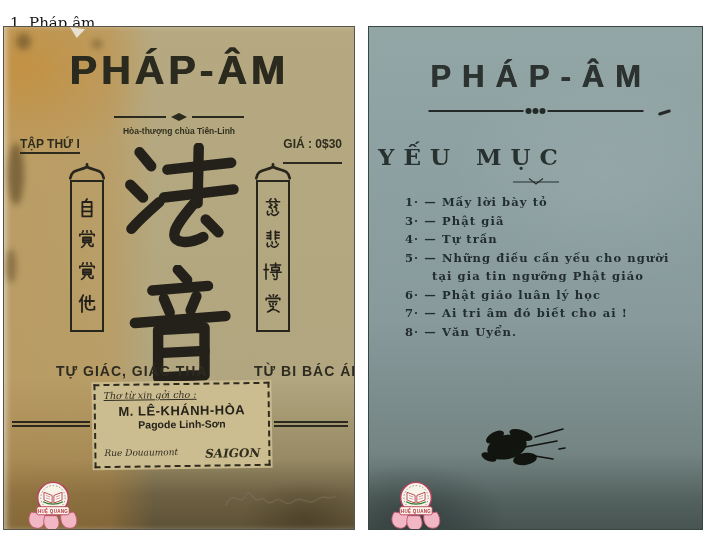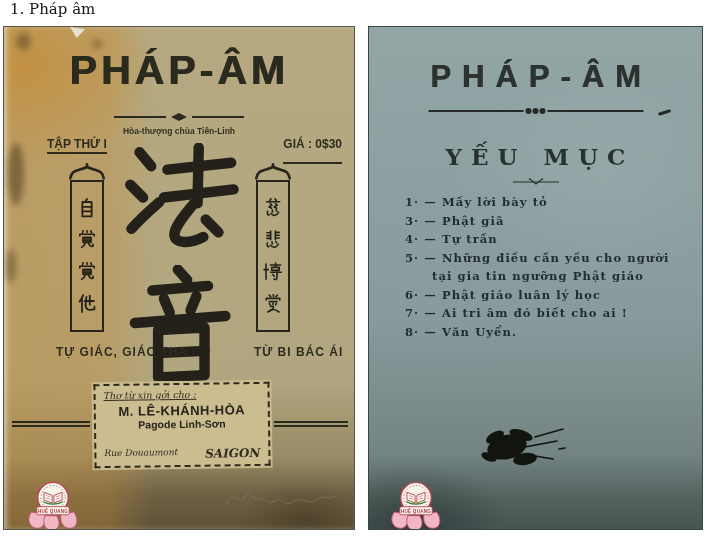--- a/index.html
+++ b/index.html
@@ -1,20 +1,20 @@
 <!DOCTYPE html>
 <html><head>
 <meta charset="utf-8">
 <style>
   html,body{margin:0;padding:0;}
   body{
     width:710px;height:553px;position:relative;background:#ffffff;overflow:hidden;
     font-family:"DejaVu Serif","Liberation Serif",serif;
   }
-  .caption{position:absolute;left:10px;top:0;font-size:15px;color:#141414;}
+  .caption{position:absolute;left:10px;top:14px;font-size:15px;color:#141414;}
 
   .board{position:absolute;left:0;top:26px;width:710px;height:506px;}
   .page{position:absolute;top:0;height:504px;border:1px solid #4a4a42;box-sizing:border-box;overflow:hidden;}
 
   .page-left{
     left:3px;width:352px;border-color:#55544c;
     background:
       radial-gradient(90px 55px at 86% 98%, rgba(35,25,8,.30), transparent 70%),
       radial-gradient(170px 130px at 6% 8%, rgba(200,135,40,.55), transparent 75%),
       linear-gradient(90deg, rgba(196,140,58,.40) 0px, rgba(196,140,58,.35) 105px, rgba(196,140,58,0) 150px),
@@ -36,36 +36,36 @@
   .lp-divider{position:absolute;top:86px;left:50%;transform:translateX(-50%);
     display:flex;align-items:center;gap:5px;}
   .lp-divider .ln{width:52px;height:2px;background:#2b2a1e;}
   .lp-divider .dia{width:16px;height:8px;background:#2b2a1e;
     clip-path:polygon(0 50%,50% 0,100% 50%,50% 100%);}
   .lp-editor{position:absolute;top:97px;left:0;width:100%;text-align:center;color:#33301f;
     font-family:"Liberation Sans","DejaVu Sans",sans-serif;}
   .lp-editor .l1{font-size:11px;font-weight:bold;letter-spacing:.5px;}
   .lp-editor .l2{font-size:8.5px;font-weight:bold;margin-top:2px;}
   .lp-issue{position:absolute;left:16px;top:110px;font-size:12px;font-weight:bold;
-    font-family:"Liberation Sans",sans-serif;color:#2d2b1d;border-bottom:2px solid #2d2b1d;padding-bottom:1px;margin-left:27px;}
+    font-family:"Liberation Sans",sans-serif;color:#2d2b1d;border-bottom:2px solid #2d2b1d;padding-bottom:1px;}
   .lp-price{position:absolute;right:12px;top:110px;font-size:12px;font-weight:bold;
     font-family:"Liberation Sans",sans-serif;color:#2d2b1d;border-bottom:2px solid #2d2b1d;padding-bottom:11px;}
 
   .seal-col{position:absolute;left:50%;top:116px;transform:translateX(-50%);
     display:flex;flex-direction:column;gap:6px;}
   svg.char{color:#24211a;}
   .big-char{width:126px;height:116px;}
   .sm-char{width:20px;height:20px;}
 
   .banner{position:absolute;top:136px;width:38px;}
   .banner.bl{left:64px;} .banner.br{left:250px;}
   .banner .crown{display:block;margin:0 auto;width:38px;height:17px;color:#28261c;}
   .banner .bx{width:34px;height:152px;margin:0 auto;border:2px solid #28261c;box-sizing:border-box;
     display:flex;flex-direction:column;align-items:center;justify-content:space-evenly;padding:4px 0;}
-  .banner-cap{position:absolute;top:318px;font-size:12px;font-weight:bold;letter-spacing:1px;
+  .banner-cap{position:absolute;top:336px;font-size:14px;font-weight:bold;letter-spacing:1px;
     font-family:"Liberation Sans",sans-serif;color:#2e2b20;white-space:nowrap;}
   .cap-l{left:52px;} .cap-r{left:250px;}
 
   .addr-label{position:absolute;left:90px;top:356px;width:176px;height:84px;box-sizing:border-box;
     background:#ccbd91;border:2px dashed #2e2b1d;padding:4px 8px;transform:rotate(-.8deg);
     box-shadow:0 0 0 2px rgba(204,189,145,.9);}
   .addr-label .al1{font-style:italic;font-size:9.5px;color:#30name2d20;color:#302d20;text-decoration:underline;}
   .addr-label .aname{margin-top:3px;text-align:center;font-family:"Liberation Sans",sans-serif;
     font-weight:bold;font-size:13px;letter-spacing:.5px;color:#26231a;}
   .addr-label .apag{text-align:center;font-family:"Liberation Sans",sans-serif;
@@ -93,21 +93,21 @@
   .rp-title{position:absolute;top:32px;left:0;width:100%;text-align:center;
     font-family:"Liberation Sans","DejaVu Sans",sans-serif;font-weight:bold;
     font-size:31px;letter-spacing:11px;text-indent:11px;color:#2c3230;text-shadow:.6px 0 0 #2c3230;}
   .rp-divider{position:absolute;top:81px;left:50%;transform:translateX(-50%);
     display:flex;align-items:center;width:215px;}
   .rp-divider .ln{flex:1;height:2px;background:#232a28;}
   .rp-divider .knot{display:flex;gap:1px;margin:0 2px;}
   .rp-divider .knot i{width:6px;height:6px;border-radius:50%;background:#232a28;display:block;}
   .rp-tick{position:absolute;top:84px;left:calc(50% + 122px);width:13px;height:3px;background:#232a28;
     transform:rotate(-18deg);border-radius:2px;}
-  .rp-heading{position:absolute;top:116px;left:0;width:100%;text-align:center;
+  .rp-heading{position:absolute;top:116px;left:0;width:100%;text-align:left;
     font-weight:bold;font-size:23px;letter-spacing:9px;text-indent:9px;color:#27312f;}
   .rp-orn{position:absolute;top:150px;left:50%;transform:translateX(-50%);color:#27312f;}
 
   .toc{position:absolute;left:36px;top:166px;width:288px;margin:0;padding:0;list-style:none;}
   .toc li{font-size:11.5px;line-height:18.5px;letter-spacing:1.1px;color:#222d2f;
     padding-left:27px;text-indent:-27px;font-weight:bold;}
 
   .floral{position:absolute;left:104px;top:386px;width:114px;height:62px;color:#12140f;}
 </style>
 </head>

